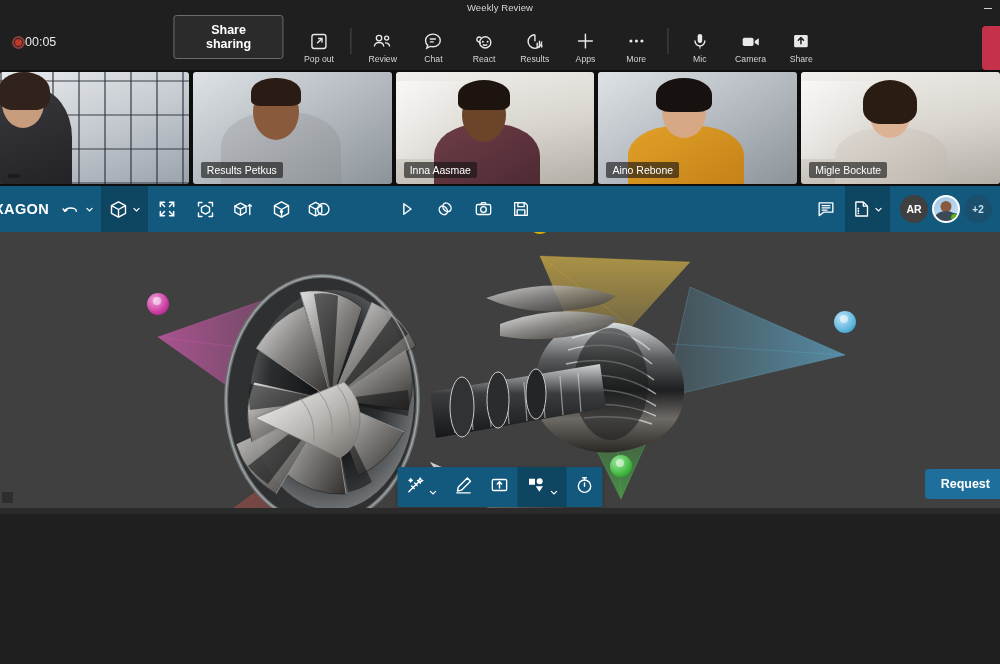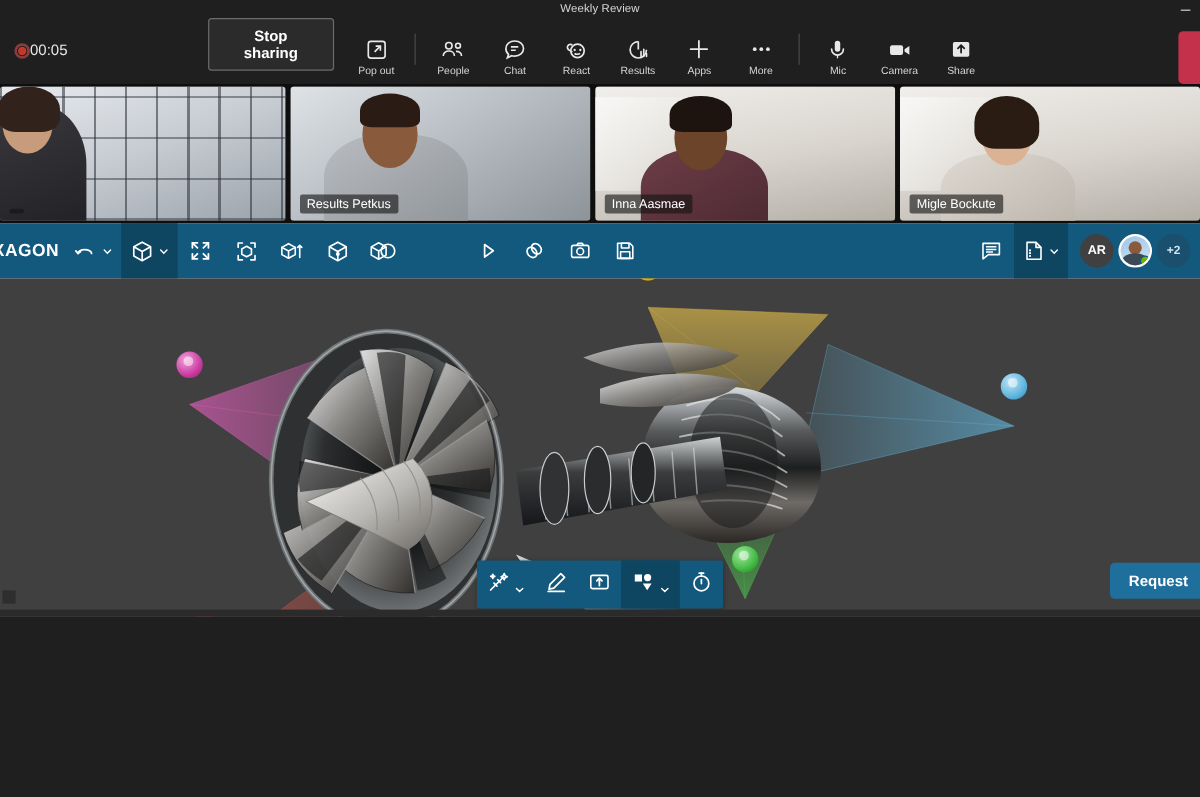--- a/index.html
+++ b/index.html
@@ -211,21 +211,21 @@
 
   <div class="meetbar">
 
     <div class="rec">
       <span class="rec-dot"></span>
       <span class="rec-time">00:05</span>
     </div>
 
     <div class="meet-center">
 
-      <button class="stopshare">Stop sharing</button>
+      <button class="stopshare">Share sharing</button>
 
       <div class="mbtn">
         <span>
           <svg width="21" height="21" viewBox="0 0 24 24" fill="none" stroke="#e8e8e8" stroke-width="1.6">
             <rect x="4" y="4" width="16" height="16" rx="2.5"></rect>
             <path d="M10 14 L15.5 8.5"></path>
               <path d="M11 8.5h4.5V13"></path>
           </svg>
         </span>
         <span class="lbl">Pop out</span>
@@ -235,21 +235,21 @@
 
       <div class="mbtn">
         <span>
           <svg width="22" height="21" viewBox="0 0 26 24" fill="none" stroke="#e8e8e8" stroke-width="1.6">
             <circle cx="9" cy="8" r="3.2"></circle>
               <circle cx="18" cy="8" r="2.4"></circle>
             <path d="M3.5 18c0-3 2.5-4.8 5.5-4.8s5.5 1.8 5.5 4.8"></path>
             <path d="M16 13.6c2.8-.2 5.5 1.3 5.5 4.4"></path>
           </svg>
         </span>
-        <span class="lbl">People</span>
+        <span class="lbl">Review</span>
       </div>
 
       <div class="mbtn">
         <span>
           <svg width="21" height="21" viewBox="0 0 24 24" fill="none" stroke="#e8e8e8" stroke-width="1.6">
             <path d="M12 3.6c4.8 0 8.4 3.2 8.4 7.2s-3.6 7.2-8.4 7.2c-1 0-2-.1-2.9-.4L5 19.6l1.1-3.2C4.4 15 3.6 13.2 3.6 10.8c0-4 3.6-7.2 8.4-7.2z"></path>
             <path d="M8.4 9.2h7M8.4 12.4h4.6"></path>
           </svg>
         </span>
         <span class="lbl">Chat</span>
@@ -355,20 +355,27 @@
     </div>
 
     <div class="vtile">
       <div class="scene s-office"></div>
       <div class="person" style="left:38px;top:52px;width:106px;height:76px;background:linear-gradient(150deg,#6d3d47,#4a2831);border-radius:42% 42% 8% 8%;"></div>
       <div class="head" style="left:66px;top:16px;width:44px;height:54px;background:#6b4429;"></div>
       <div class="head" style="left:62px;top:8px;width:52px;height:30px;background:#1d1410;border-radius:52% 52% 22% 22%;"></div>
       <span class="vname">Inna Aasmae</span>
     </div>
 
+    <div class="vtile">
+      <div class="scene s-loft"></div>
+      <div class="person" style="left:30px;top:54px;width:116px;height:74px;background:linear-gradient(150deg,#e2a028,#c07e16);border-radius:40% 40% 8% 8%;"></div>
+      <div class="head" style="left:64px;top:14px;width:44px;height:52px;background:#d6a886;"></div>
+      <div class="head" style="left:58px;top:6px;width:56px;height:34px;background:#17120f;border-radius:54% 54% 28% 28%;"></div>
+      <span class="vname">Aino Rebone</span>
+    </div>
 
     <div class="vtile">
       <div class="scene s-office"></div>
       <div class="person" style="left:34px;top:56px;width:112px;height:72px;background:linear-gradient(150deg,#ded9d2,#b9b2a9);border-radius:40% 40% 8% 8%;"></div>
       <div class="head" style="left:68px;top:14px;width:42px;height:52px;background:#dcb295;"></div>
       <div class="head" style="left:62px;top:8px;width:54px;height:44px;background:#2a1b13;border-radius:52% 52% 34% 34%;"></div>
       <span class="vname">Migle Bockute</span>
     </div>
 
   </div>

